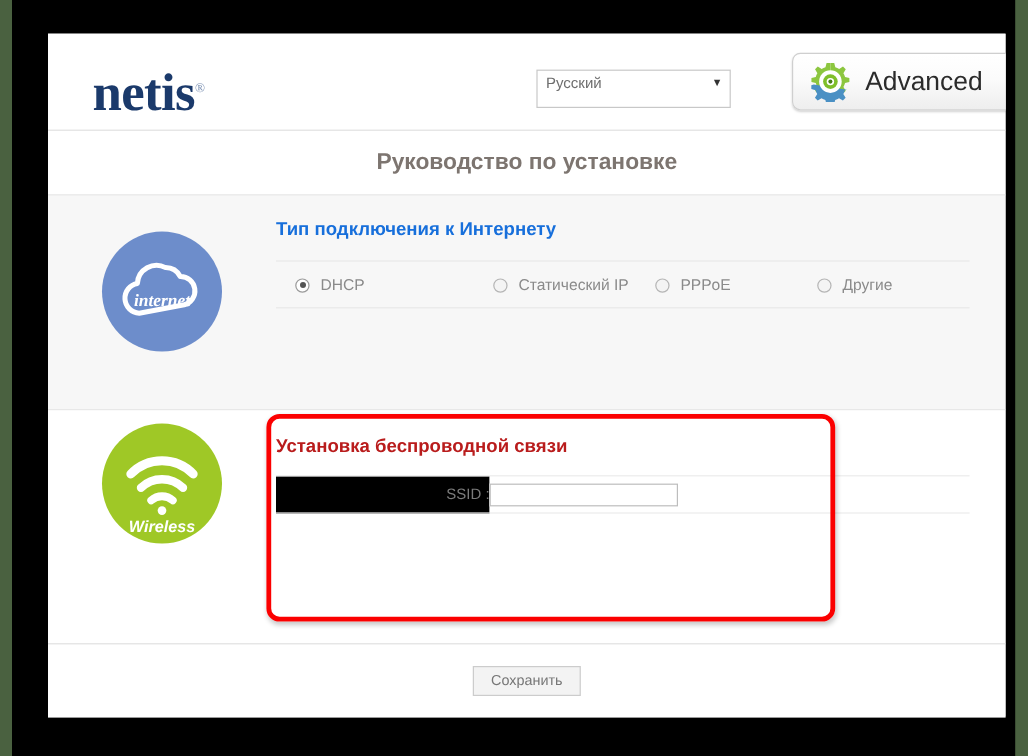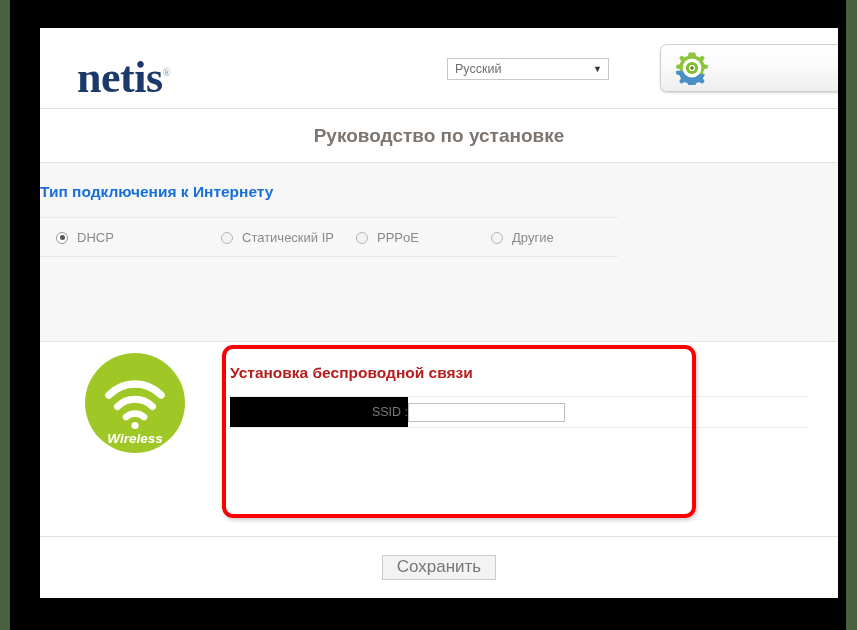--- a/index.html
+++ b/index.html
@@ -56,21 +56,21 @@
     font-size: 11px;
     vertical-align: super;
     font-weight: normal;
     color: #7f93b4;
   }
   .lang-select {
     position: absolute;
     left: 407px;
     top: 30px;
     width: 162px;
-    height: 22px;
+    height: 32px;
     border: 1px solid #c8c8c8;
     background: #ffffff;
     box-sizing: border-box;
     font-size: 12.5px;
     color: #6e6e6e;
     line-height: 20px;
     padding-left: 7px;
     cursor: pointer;
   }
   .lang-select .arrow {
@@ -301,21 +301,21 @@
     display: flex;
     align-items: center;
     justify-content: center;
   }
   .save-btn {
     min-width: 84px;
     height: 25px;
     border: 1px solid #cccccc;
     background: #f3f3f3;
     font-family: "Liberation Sans", sans-serif;
-    font-size: 17px;
+    font-size: 12px;
     color: #777777;
     cursor: pointer;
     padding: 0 14px;
     box-sizing: border-box;
   }
 </style>
 </head>
 <body>
 
 <div id="frame">
@@ -336,28 +336,37 @@
               <path d="M17 1.5 l3.2 0 0.9 3.6 a12.6 12.6 0 0 1 3.2 1.35 l3.2-1.95 2.3 2.3 -1.95 3.2 a12.6 12.6 0 0 1 1.35 3.2 l3.6 0.9 0 3.2 -3.6 0.9 a12.6 12.6 0 0 1-1.35 3.2 l1.95 3.2 -2.3 2.3 -3.2-1.95 a12.6 12.6 0 0 1-3.2 1.35 l-0.9 3.6 -3.2 0 z" fill="#8cc63f"></path>
               <path d="M17 1.5 l-3.2 0 -0.9 3.6 a12.6 12.6 0 0 0-3.2 1.35 l-3.2-1.95 -2.3 2.3 1.95 3.2 a12.6 12.6 0 0 0-1.35 3.2 l-3.6 0.9 0 3.2 3.6 0.9 a12.6 12.6 0 0 0 1.35 3.2 l-1.95 3.2 2.3 2.3 3.2-1.95 a12.6 12.6 0 0 0 3.2 1.35 l0.9 3.6 3.2 0 z" fill="#8cc63f"></path>
               <path d="M3.2 19.5 l-2.1 0.55 0 3.2 3.6 0.9 a12.6 12.6 0 0 0 1.35 3.2 l-1.95 3.2 2.3 2.3 3.2-1.95 a12.6 12.6 0 0 0 3.2 1.35 l0.9 3.6 6.4 0 0.9-3.6 a12.6 12.6 0 0 0 3.2-1.35 l3.2 1.95 2.3-2.3 -1.95-3.2 a12.6 12.6 0 0 0 1.35-3.2 l1.6-0.4 z" fill="#4a90c4"></path>
               <circle cx="17" cy="17" r="9.4" fill="#ffffff"></circle>
               <circle cx="17" cy="17" r="6.1" fill="#7fbf2a"></circle>
               <circle cx="17" cy="17" r="3.1" fill="#ffffff"></circle>
               <circle cx="17" cy="17" r="1.7" fill="#4a7f18"></circle>
             </g>
           </svg>
         </span>
+        <span class="adv-label">Advanced</span>
       </div>
     </div>
 
     <div class="title-bar">
       <div class="page-title">Руководство по установке</div>
     </div>
 
     <div class="section internet">
+      <div class="icon-col">
+        <div class="circ blue">
+          <svg class="cloud-svg" viewBox="0 0 100 100" width="100" height="100" xmlns="http://www.w3.org/2000/svg">
+            <path d="M31 68 a12.5 12.5 0 0 1 -1.5 -24.8 a16 16 0 0 1 23.5 -13.2 a14 14 0 0 1 12.2 7.4 a12 12 0 0 1 3.3 23.6 z" fill="none" stroke="#ffffff" stroke-width="4.2" stroke-linejoin="round"></path>
+            <text x="50" y="62" font-family="Liberation Serif, serif" font-size="14.5" font-style="italic" font-weight="bold" fill="#ffffff" text-anchor="middle">internet</text>
+          </svg>
+        </div>
+      </div>
       <div class="form-col">
         <div class="sec-head blue">Тип подключения к Интернету</div>
         <table class="form">
           <tbody>
               <tr class="radio-row">
             <td>
               <div class="opt-row">
                 <label class="radio-opt sel">
                   <span class="rb"></span><span>DHCP</span>
                 </label>

